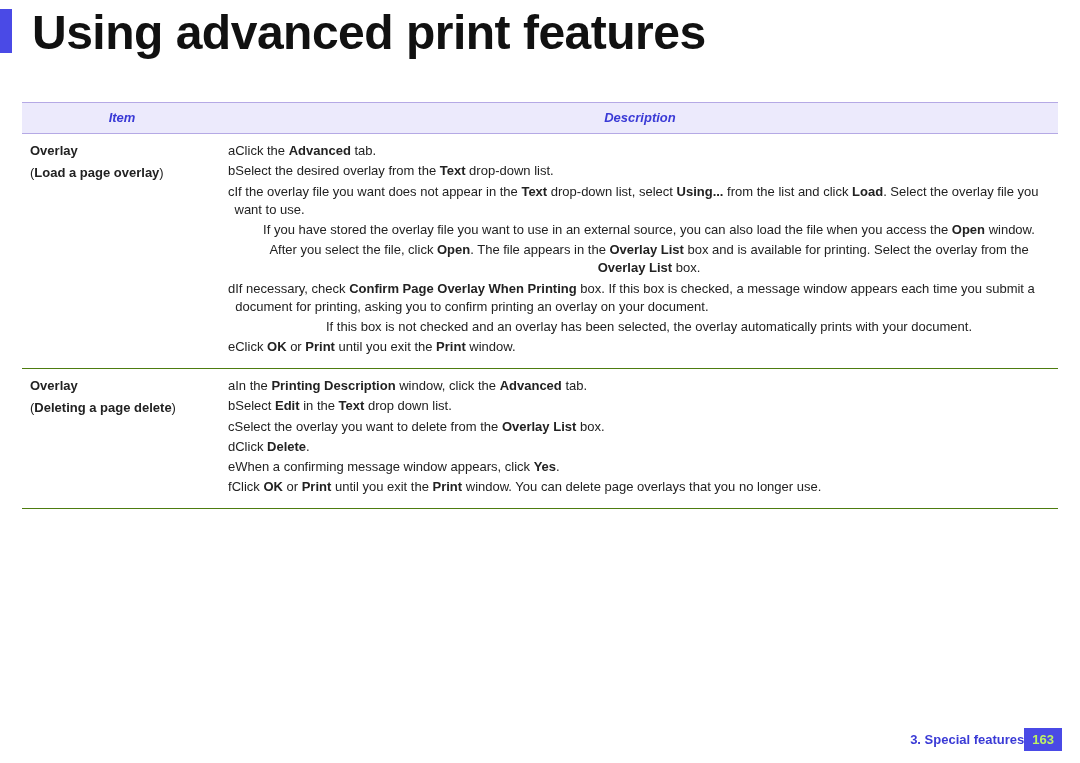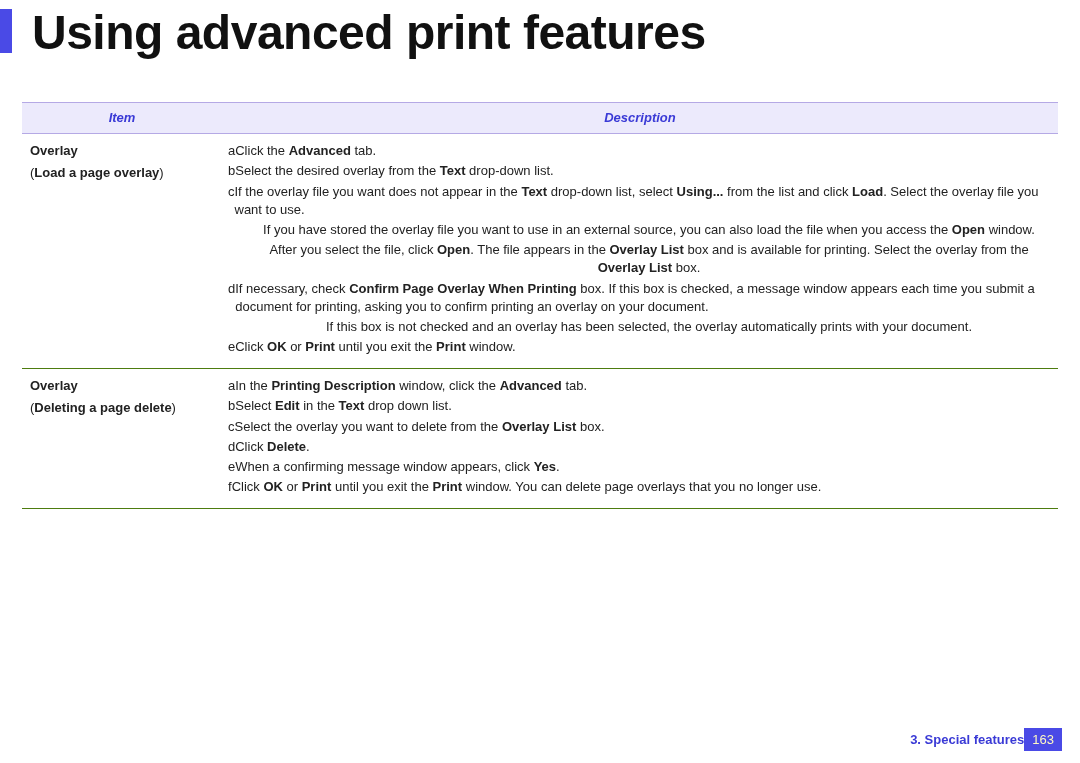--- a/index.html
+++ b/index.html
@@ -90,22 +90,22 @@
     display: flex;
     align-items: center;
     font-size: 13px;
   }
   .chapter {
     color: #3a3ad6;
     font-weight: 700;
   }
   .pnum {
     background: #4a4ae6;
-    color: #fef9c3;
-    font-weight: 400;
+    color: #bef264;
+    font-weight: 700;
     padding: 4px 8px;
     font-size: 13px;
   }
 </style>
 </head>
 <body>
 
 <div class="title-bar">
   <div class="title-accent"></div>
   <h1>Using advanced print features</h1>

